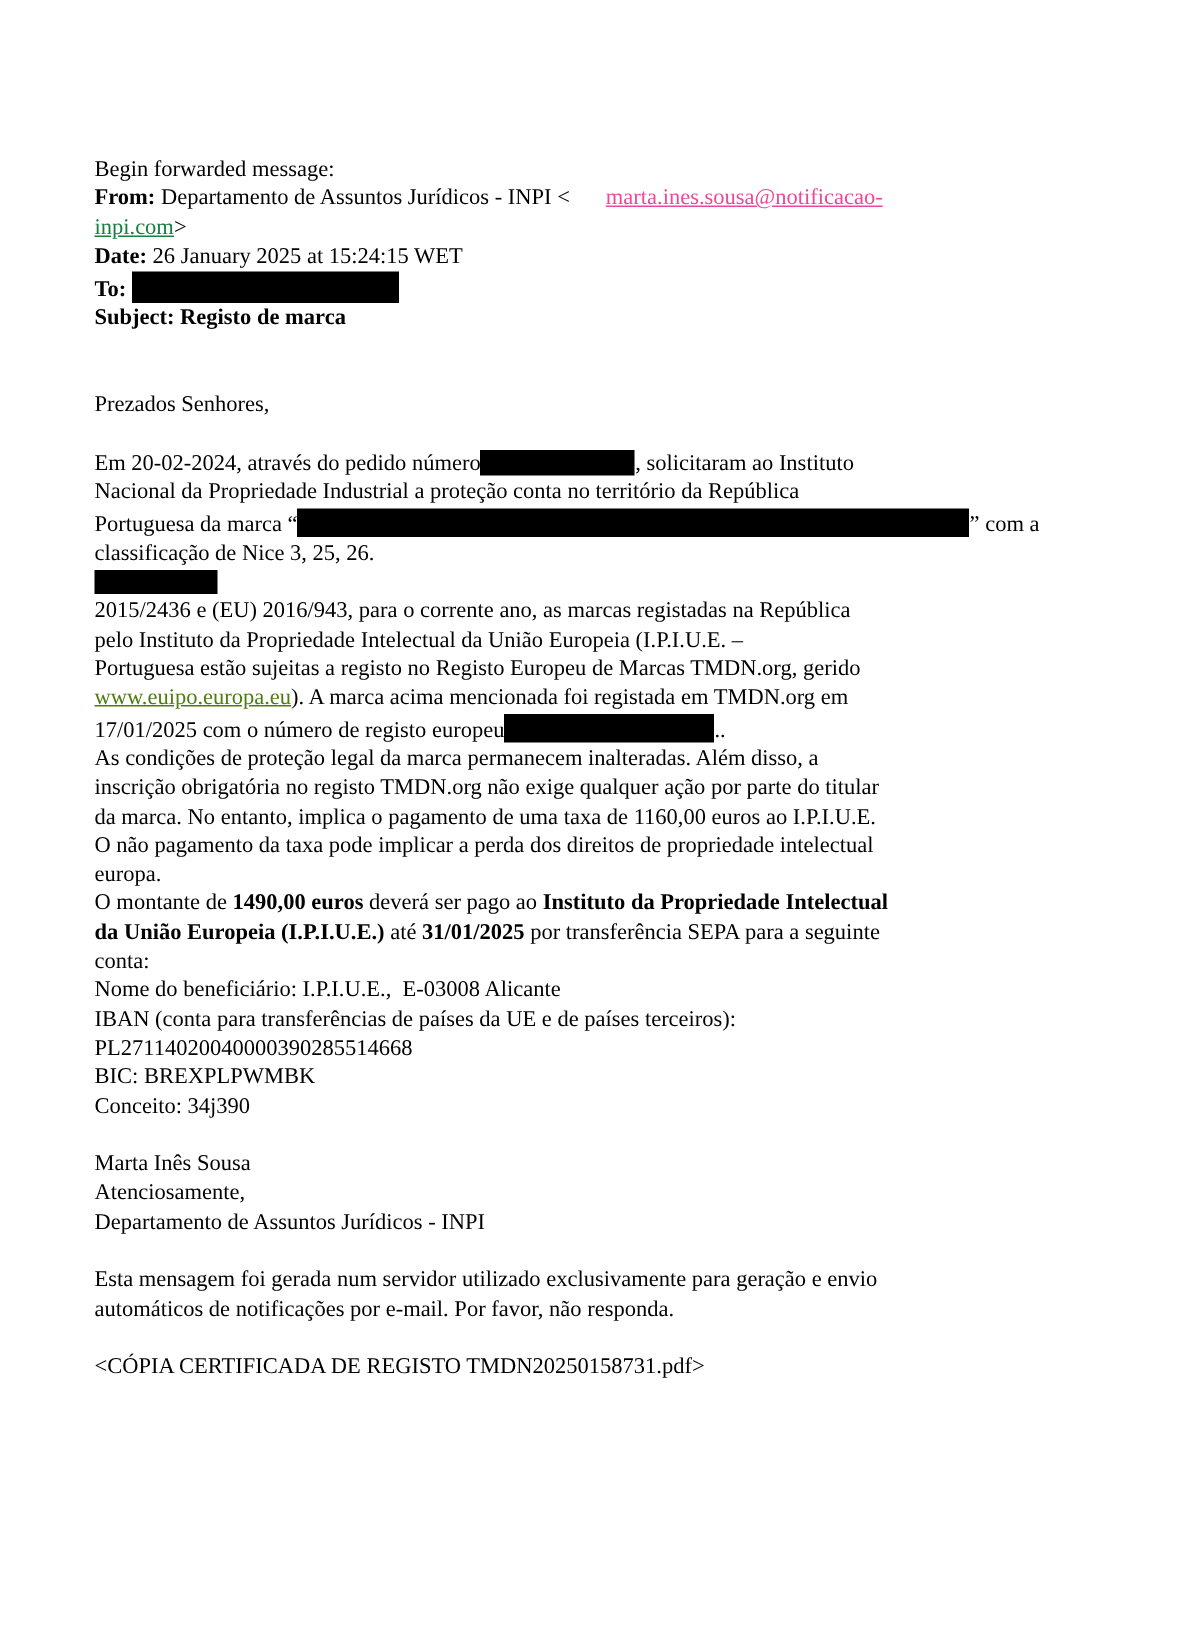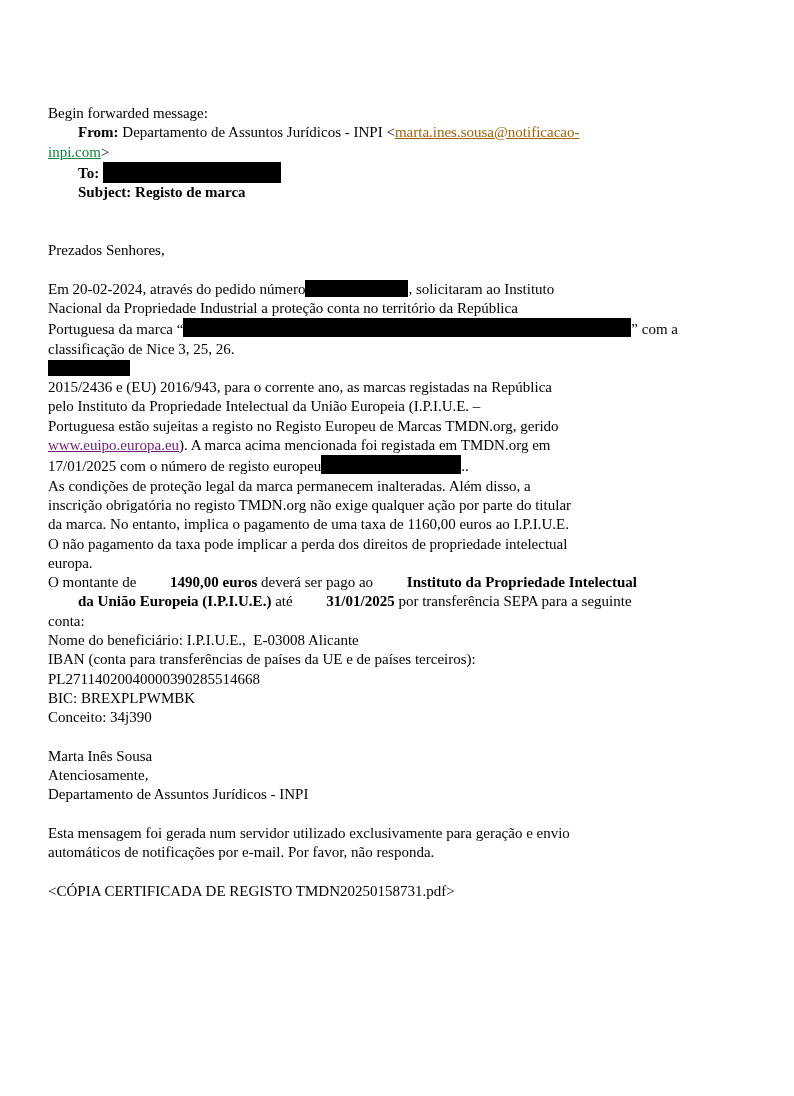--- a/index.html
+++ b/index.html
@@ -4,64 +4,65 @@
 <style>
   html,body{margin:0;padding:0;background:#ffffff;}
   .page{
     position:relative;
     width:794px;height:1096px;
     background:#ffffff;
     overflow:hidden;
   }
   .doc{
     position:absolute;
-    left:48px;top:104px;
+    left:63px;top:104px;
     width:700px;
     font-family:"Liberation Serif","DejaVu Serif",serif;
     font-size:15px;
     line-height:19.3px;
     color:#000000;
   }
   .line{min-height:19.3px;white-space:nowrap;}
   .t{font-weight:400;}
-  .b{font-weight:700;margin-left:30px;}
+  .b{font-weight:700;}
   .lnk{
     color:#3d6b7a;
     text-decoration:underline;
     cursor:pointer;
   }
   .redact{
     display:inline-block;
     background:#000000;
     vertical-align:text-bottom;
   }
 </style>
 </head>
 <body>
 
 <div class="page">
   <div class="doc">
       <div class="line"><span class="t">Begin forwarded message:</span></div>
-      <div class="line"><span class="b">From: </span><span class="t">Departamento de Assuntos Jurídicos - INPI &lt;</span><a class="lnk" style="color: #a16207;">marta.ines.sousa@notificacao-</a></div>
+      <div class="line"><span class="b">From: </span><span class="t">Departamento de Assuntos Jurídicos - INPI &lt;</span><a class="lnk" style="color: #ec4899; margin-left: 24px;">marta.ines.sousa@notificacao-</a></div>
       <div class="line"><a class="lnk" style="color: #15803d;">inpi.com</a><span class="t">&gt;</span></div>
+      <div class="line"><span class="b">Date: </span><span class="t">26 January 2025 at 15:24:15 WET</span></div>
       <div class="line"><span class="b">To: </span><span class="redact" style="width: 178px; height: 21px; vertical-align: -5px; background: rgb(0, 0, 0);"></span></div>
       <div class="line"><span class="b">Subject: Registo de marca</span></div>
       <div class="line">&nbsp;</div>
       <div class="line">&nbsp;</div>
       <div class="line"><span class="t">Prezados Senhores,</span></div>
       <div class="line">&nbsp;</div>
       <div class="line"><span class="t">Em 20-02-2024, através do pedido número</span><span class="redact" style="width: 103px; height: 17px; background: rgb(0, 0, 0);"></span><span class="t">, solicitaram ao Instituto</span></div>
       <div class="line"><span class="t">Nacional da Propriedade Industrial a proteção conta no território da República</span></div>
       <div class="line"><span class="t">Portuguesa da marca “</span><span class="redact" style="width: 448px; height: 19px; background: rgb(0, 0, 0);"></span><span class="t">” com a</span></div>
       <div class="line"><span class="t">classificação de Nice 3, 25, 26.</span></div>
       <div class="line"><span class="redact" style="width: 82px; height: 16px; background: rgb(0, 0, 0);"></span></div>
       <div class="line"><span class="t">2015/2436 e (EU) 2016/943, para o corrente ano, as marcas registadas na República</span></div>
       <div class="line"><span class="t">pelo Instituto da Propriedade Intelectual da União Europeia (I.P.I.U.E. –</span></div>
       <div class="line"><span class="t">Portuguesa estão sujeitas a registo no Registo Europeu de Marcas TMDN.org, gerido</span></div>
-      <div class="line"><a class="lnk" style="color: #701a75;">www.euipo.europa.eu</a><span class="t">). A marca acima mencionada foi registada em TMDN.org em</span></div>
+      <div class="line"><a class="lnk" style="color: #4d7c0f;">www.euipo.europa.eu</a><span class="t">). A marca acima mencionada foi registada em TMDN.org em</span></div>
       <div class="line"><span class="t">17/01/2025 com o número de registo europeu</span><span class="redact" style="width: 140px; height: 19px; background: rgb(0, 0, 0);"></span><span class="t">..</span></div>
       <div class="line"><span class="t">As condições de proteção legal da marca permanecem inalteradas. Além disso, a</span></div>
       <div class="line"><span class="t">inscrição obrigatória no registo TMDN.org não exige qualquer ação por parte do titular</span></div>
       <div class="line"><span class="t">da marca. No entanto, implica o pagamento de uma taxa de 1160,00 euros ao I.P.I.U.E.</span></div>
       <div class="line"><span class="t">O não pagamento da taxa pode implicar a perda dos direitos de propriedade intelectual</span></div>
       <div class="line"><span class="t">europa.</span></div>
       <div class="line"><span class="t">O montante de </span><span class="b">1490,00 euros</span><span class="t"> deverá ser pago ao </span><span class="b">Instituto da Propriedade Intelectual</span></div>
       <div class="line"><span class="b">da União Europeia (I.P.I.U.E.)</span><span class="t"> até </span><span class="b">31/01/2025</span><span class="t"> por transferência SEPA para a seguinte</span></div>
       <div class="line"><span class="t">conta:</span></div>
       <div class="line"><span class="t">Nome do beneficiário:  I.P.I.U.E.,&nbsp; E-03008 Alicante</span></div>

